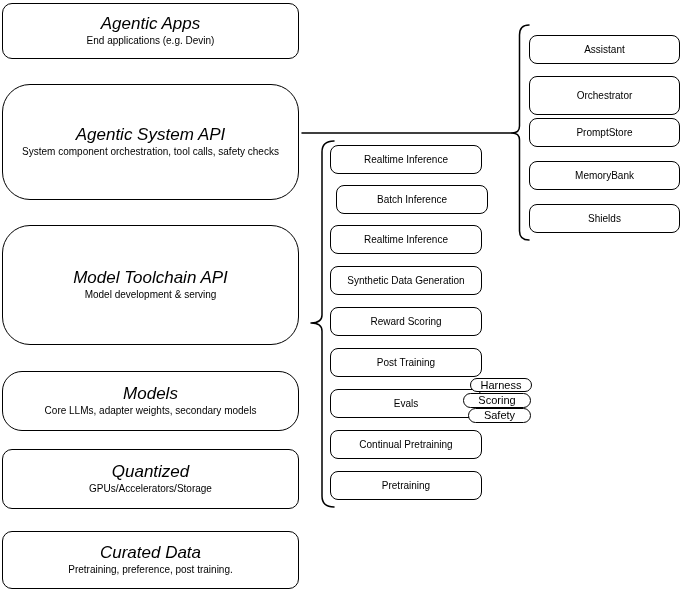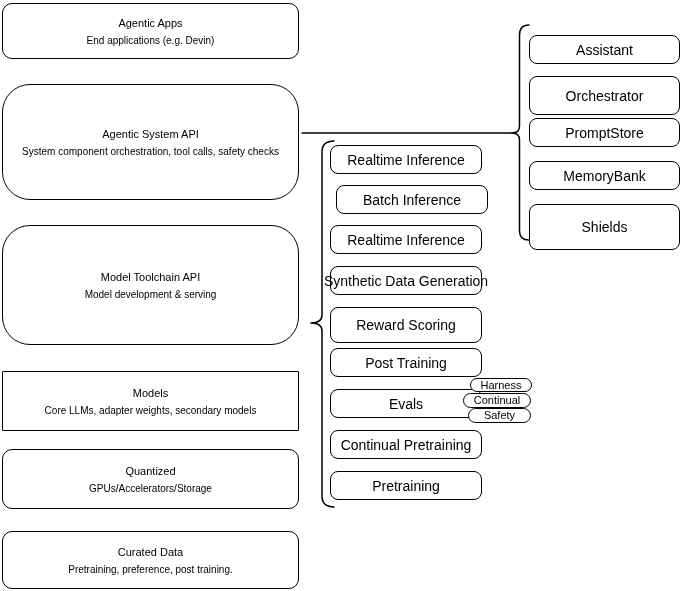--- a/index.html
+++ b/index.html
@@ -19,32 +19,33 @@
     display:flex;
     align-items:center;
     justify-content:center;
   }
   .layer{
     flex-direction:column;
     gap:4px;
     text-align:center;
   }
   .layer .title{
-    font-size:11px;
+    font-size:17px;
     line-height:15px;
     white-space:nowrap;
+    font-style:italic;
   }
   .layer .subtitle{
     font-size:10px;
     line-height:11px;
     white-space:nowrap;
   }
   .mini{
     border-radius:8px;
-    font-size:14px;
+    font-size:10px;
     white-space:nowrap;
     text-align:center;
   }
   .pill{
     border-radius:999px;
     font-size:11px;
     line-height:11px;
     white-space:nowrap;
     z-index:3;
   }
@@ -76,48 +77,48 @@
   <div class="box layer" style="left:2px;top:84px;width:297px;height:116px;border-radius:28px;">
     <div class="title">Agentic System API</div>
     <div class="subtitle">System component orchestration, tool calls, safety checks</div>
   </div>
 
   <div class="box layer" style="left:2px;top:225px;width:297px;height:120px;border-radius:28px;">
     <div class="title">Model Toolchain API</div>
     <div class="subtitle">Model development &amp; serving</div>
   </div>
 
-  <div class="box layer" style="left:2px;top:371px;width:297px;height:60px;border-radius:1px;">
+  <div class="box layer" style="left:2px;top:371px;width:297px;height:60px;border-radius:20px;">
     <div class="title">Models</div>
     <div class="subtitle">Core LLMs, adapter weights, secondary models</div>
   </div>
 
   <div class="box layer" style="left:2px;top:449px;width:297px;height:60px;border-radius:10px;">
     <div class="title">Quantized</div>
     <div class="subtitle">GPUs/Accelerators/Storage</div>
   </div>
 
   <div class="box layer" style="left:2px;top:531px;width:297px;height:58px;border-radius:10px;">
     <div class="title">Curated Data</div>
     <div class="subtitle">Pretraining, preference, post training.</div>
   </div>
 
   <div class="box mini" style="left:330px;top:145px;width:152px;height:29px;">Realtime Inference</div>
   <div class="box mini" style="left:336px;top:185px;width:152px;height:29px;">Batch Inference</div>
   <div class="box mini" style="left:330px;top:225px;width:152px;height:29px;">Realtime Inference</div>
   <div class="box mini" style="left:330px;top:266px;width:152px;height:29px;">Synthetic Data Generation</div>
-  <div class="box mini" style="left:330px;top:307px;width:152px;height:36px;">Reward Scoring</div>
+  <div class="box mini" style="left:330px;top:307px;width:152px;height:29px;">Reward Scoring</div>
   <div class="box mini" style="left:330px;top:348px;width:152px;height:29px;">Post Training</div>
   <div class="box mini" style="left:330px;top:389px;width:152px;height:29px;">Evals</div>
   <div class="box mini" style="left:330px;top:430px;width:152px;height:29px;">Continual Pretraining</div>
   <div class="box mini" style="left:330px;top:471px;width:152px;height:29px;">Pretraining</div>
 
   <div class="box pill" style="left:470px;top:378px;width:62px;height:14px;">Harness</div>
-  <div class="box pill" style="left:463px;top:393px;width:68px;height:15px;">Continual</div>
+  <div class="box pill" style="left:463px;top:393px;width:68px;height:15px;">Scoring</div>
   <div class="box pill" style="left:468px;top:408px;width:63px;height:15px;">Safety</div>
 
   <div class="box mini" style="left:529px;top:35px;width:151px;height:29px;">Assistant</div>
   <div class="box mini" style="left:529px;top:76px;width:151px;height:39px;">Orchestrator</div>
   <div class="box mini" style="left:529px;top:118px;width:151px;height:29px;text-align:center;">PromptStore</div>
   <div class="box mini" style="left:529px;top:161px;width:151px;height:29px;">MemoryBank</div>
-  <div class="box mini" style="left:529px;top:204px;width:151px;height:46px;">Shields</div>
+  <div class="box mini" style="left:529px;top:204px;width:151px;height:29px;">Shields</div>
 
 </div>
 
 </body></html>

